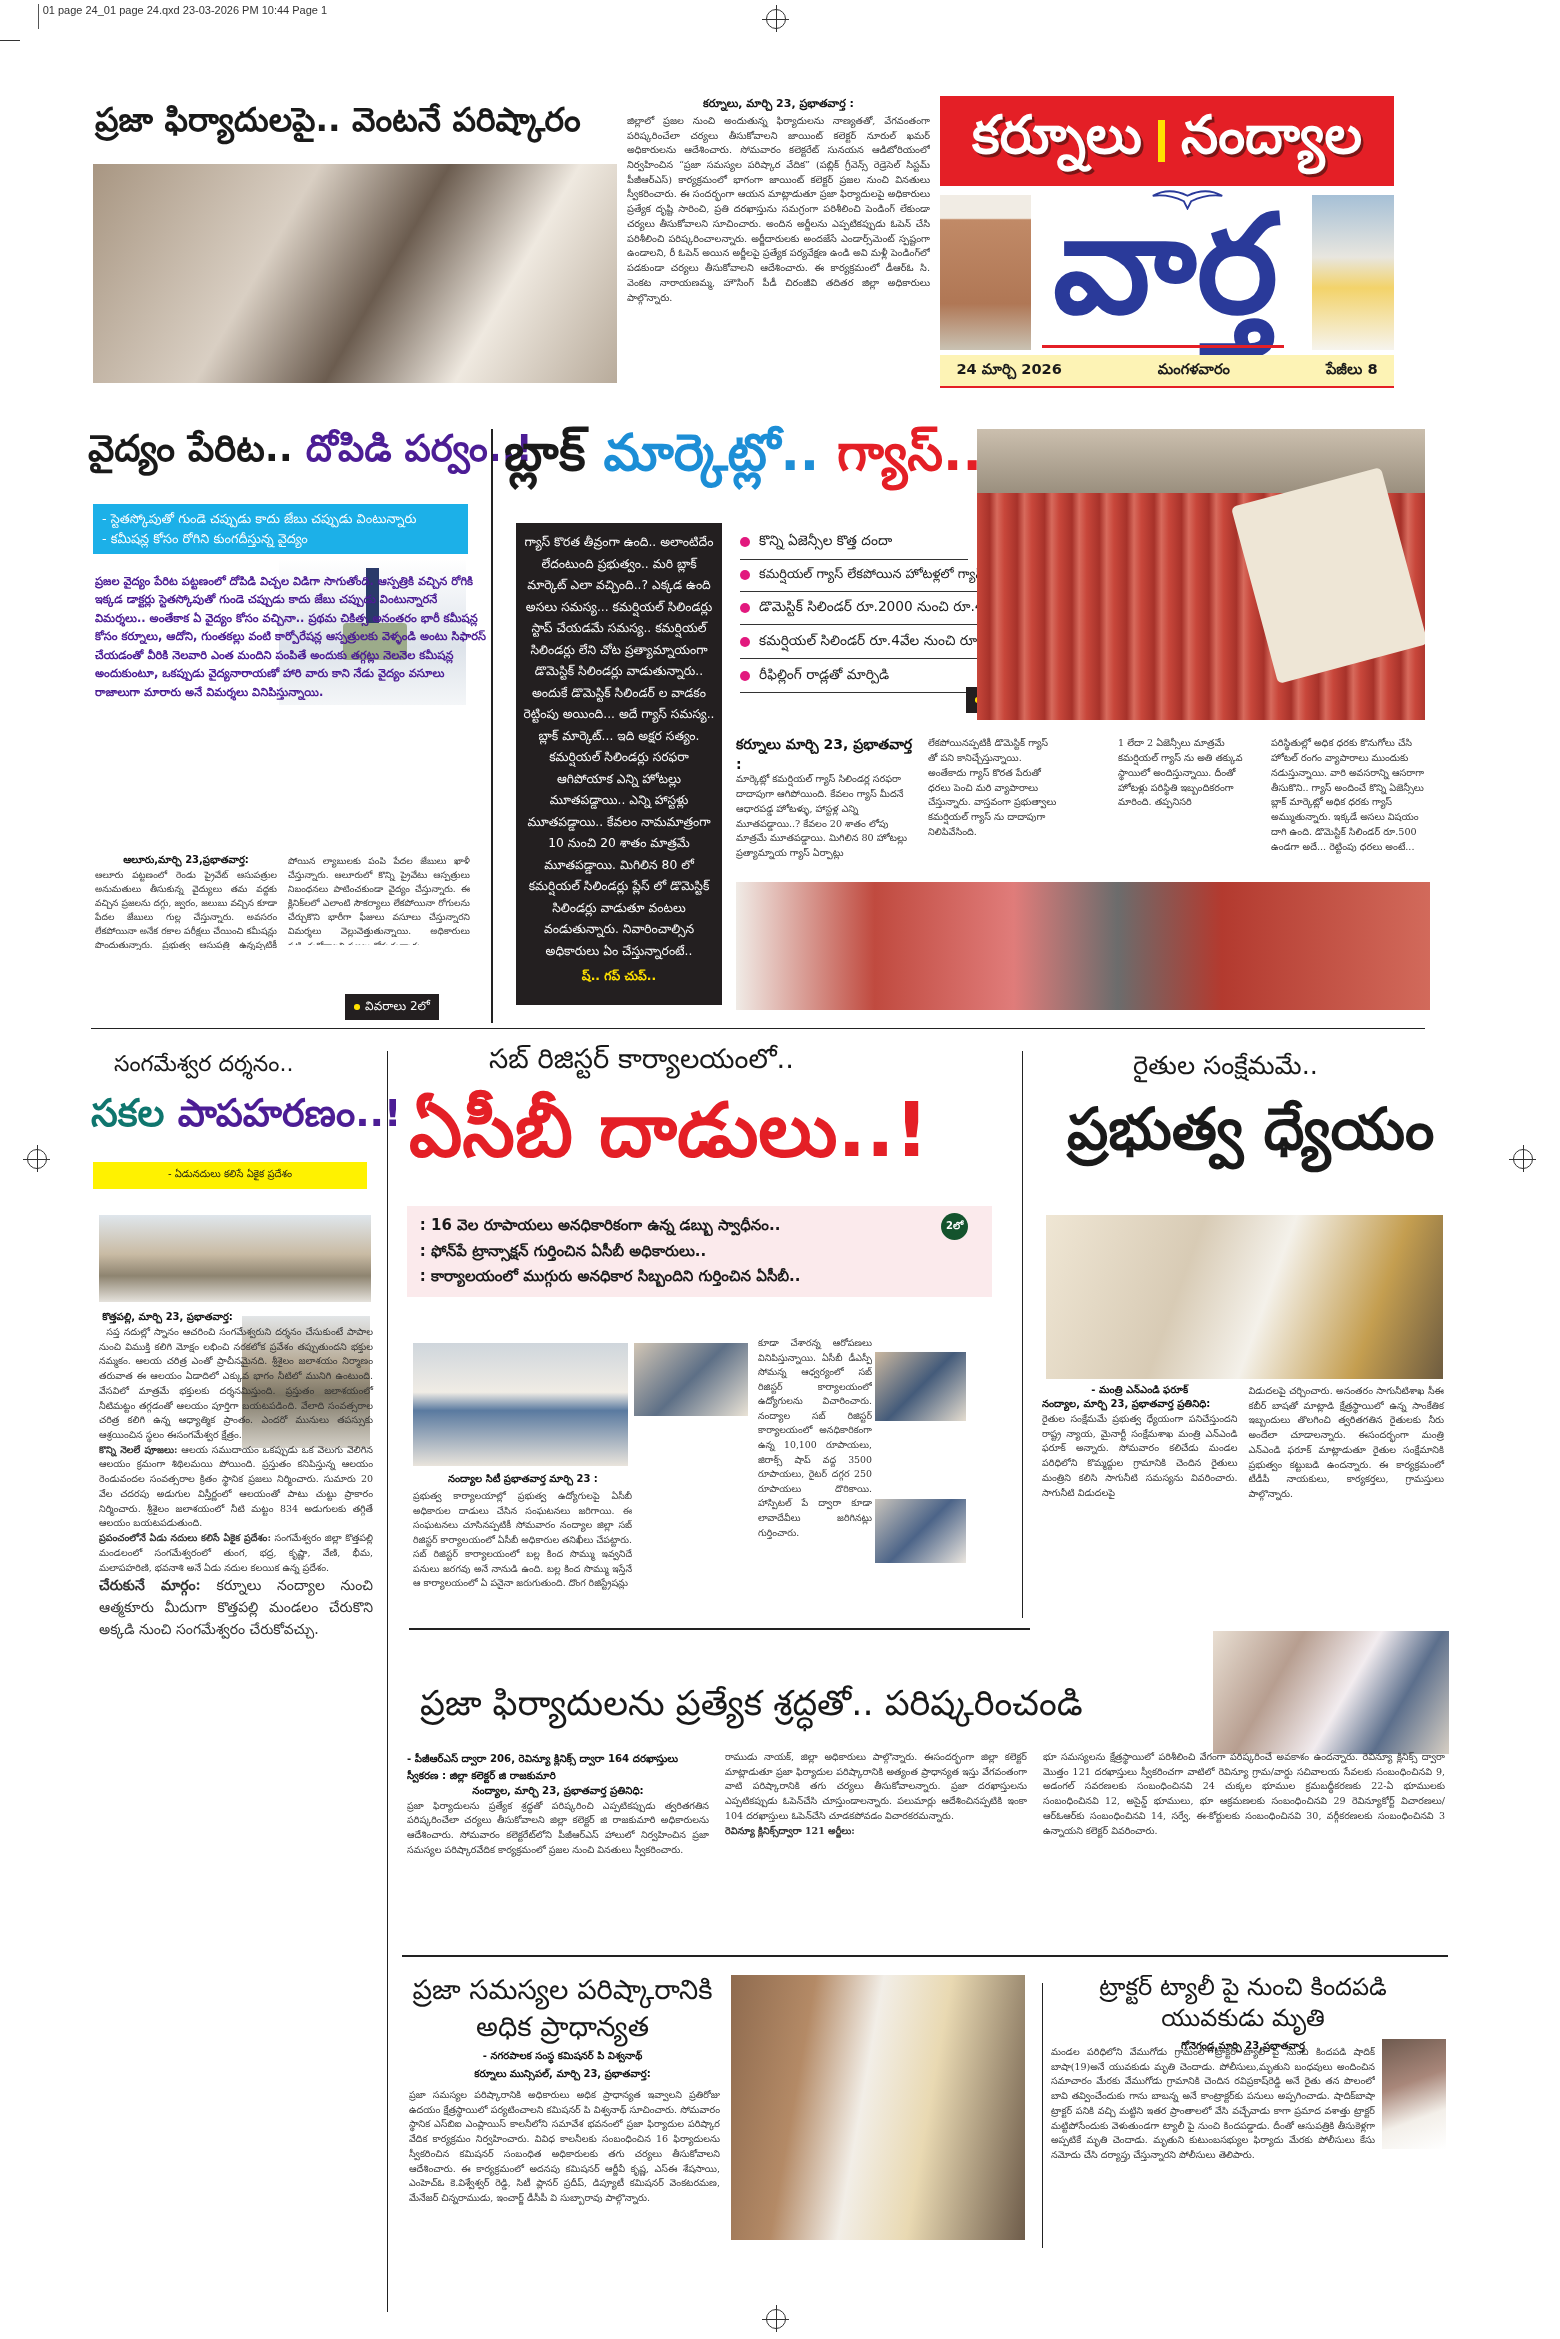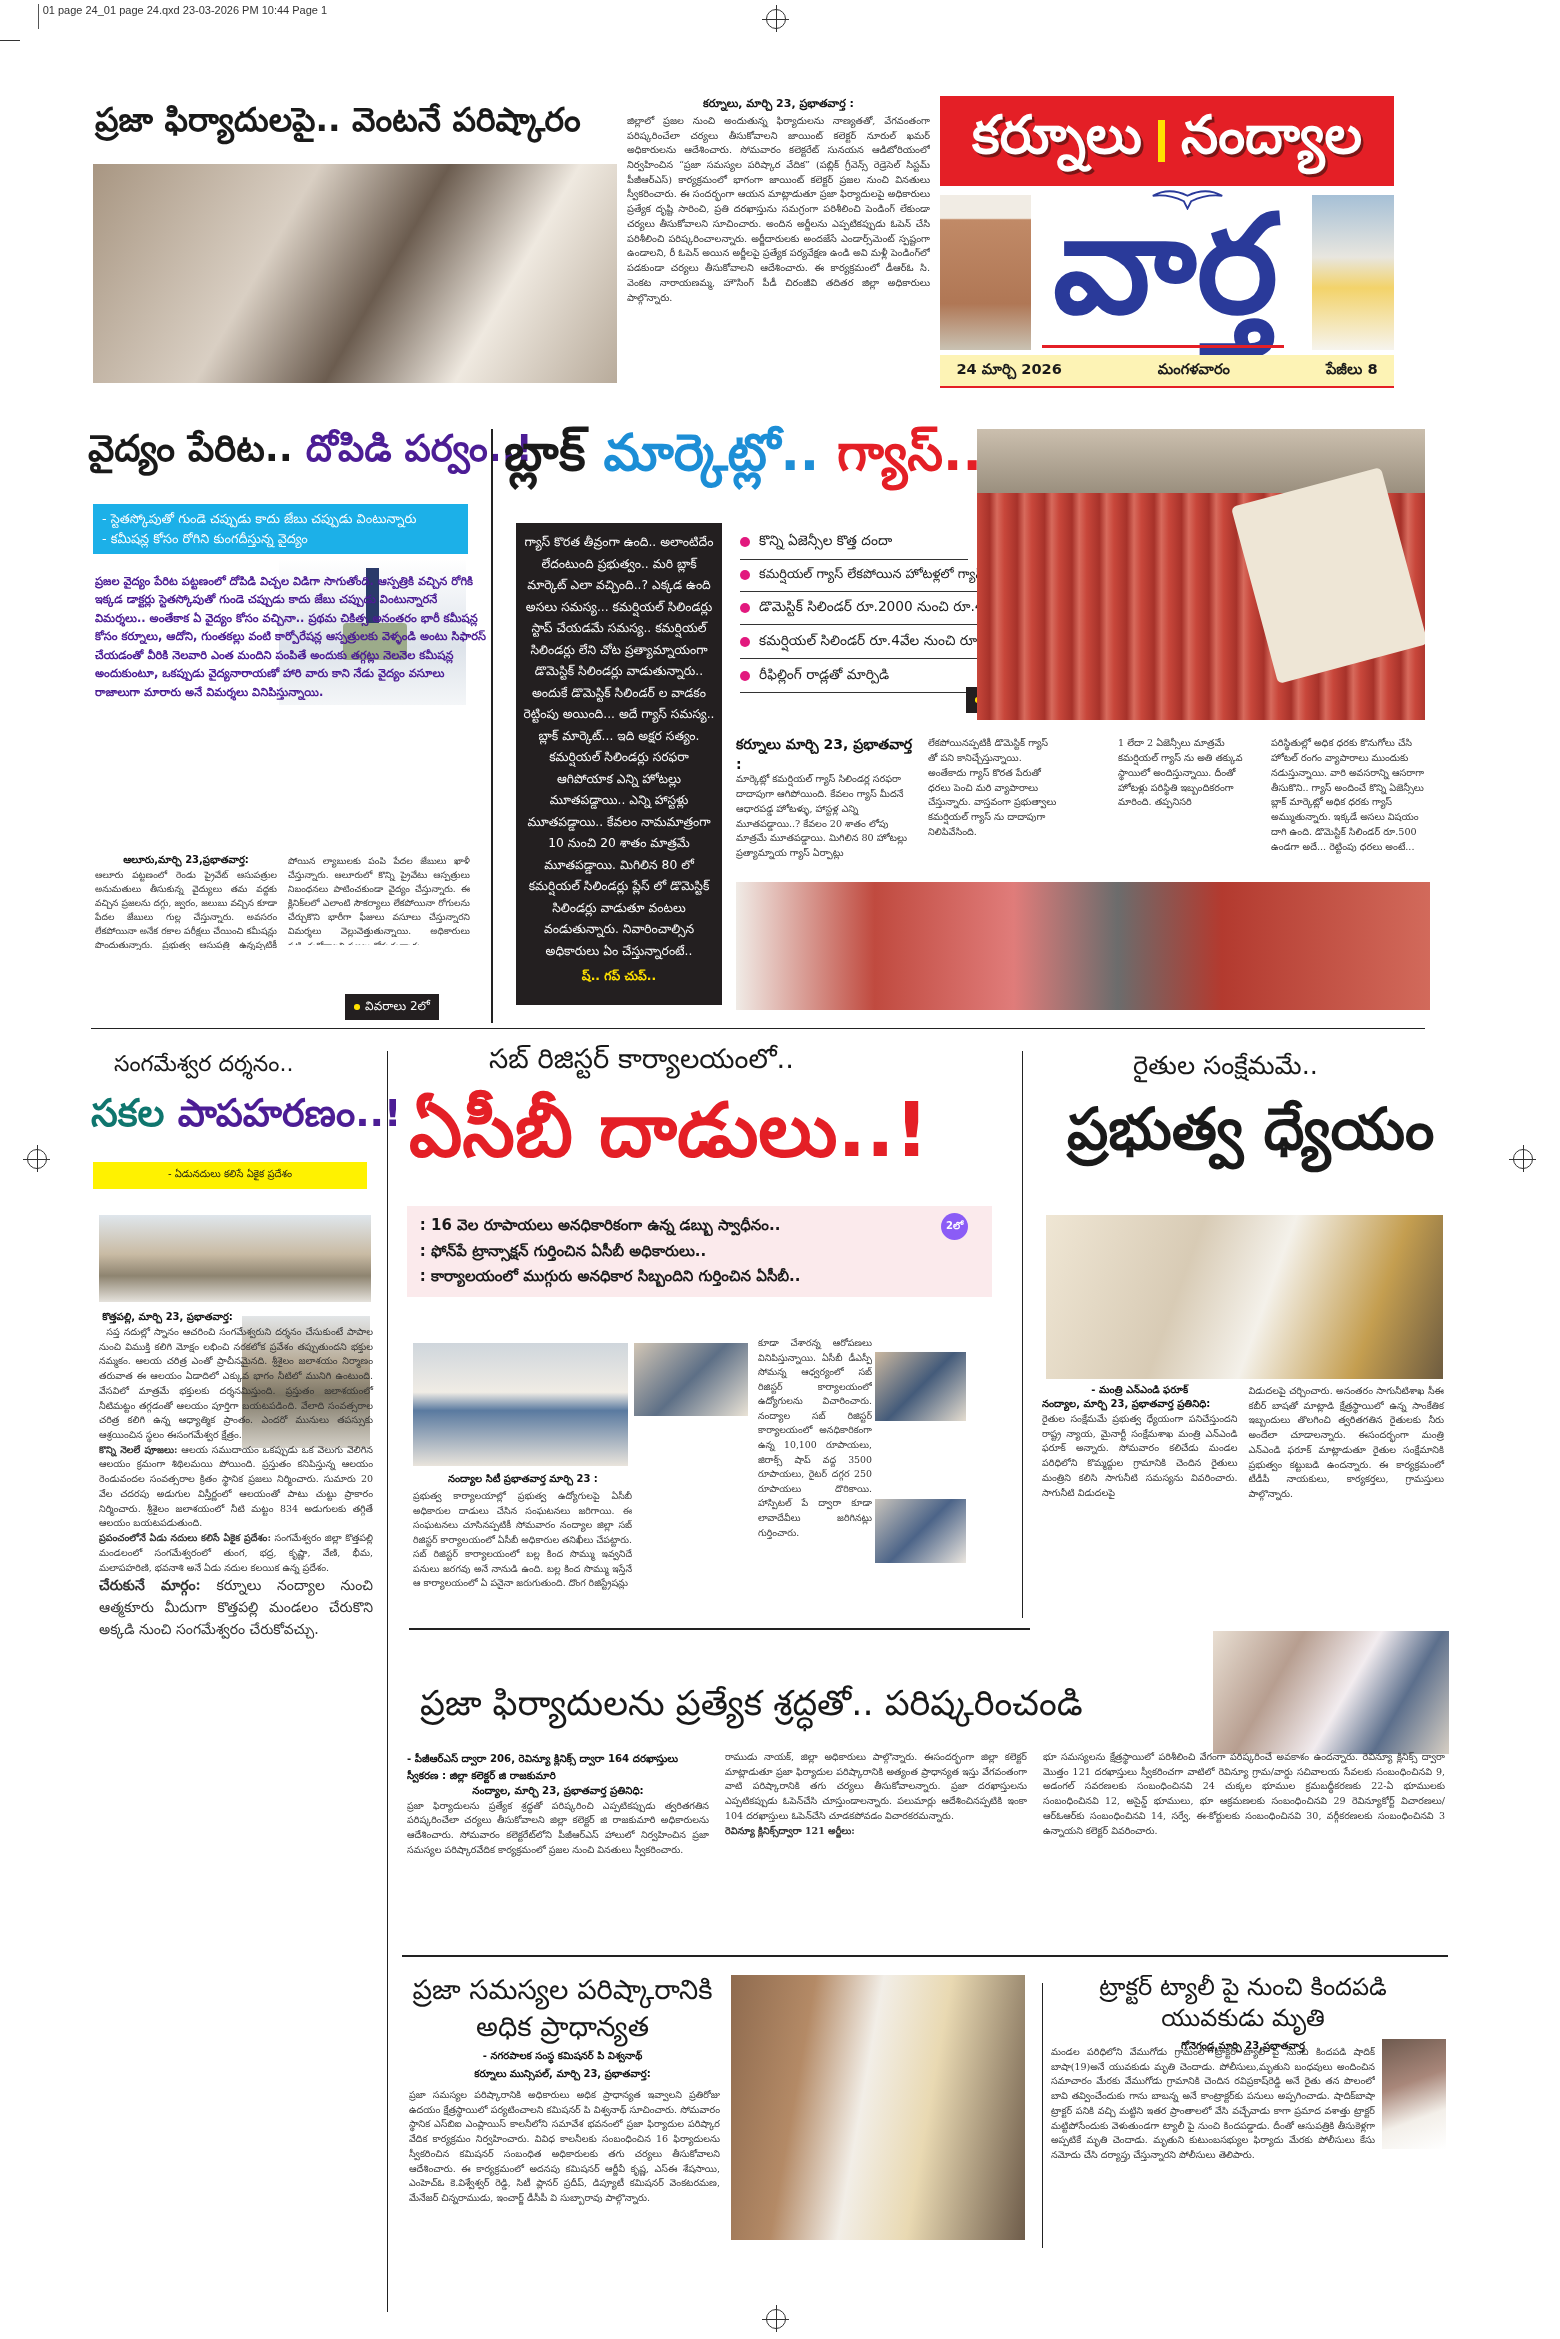--- a/index.html
+++ b/index.html
@@ -31,21 +31,21 @@
   .mast-dateband { left: 940px; top: 355px; width: 454px; height: 33px; background: #fdf3b5; border-bottom: 2.7px solid #e41f26; display: flex; align-items: center; justify-content: space-between; padding: 0 16.4px; font-size: 14.6px; font-weight: bold; }
 
   .blue-box { background: #1cb0e8; color: #fff; font-size: 12.8px; padding: 4.6px 9.1px; line-height: 1.6; }
   .pink { color: #4c1d95; }
   .dark-box { background: #231f20; color: #fff; font-size: 12.3px; line-height: 1.75; text-align: center; padding: 9.1px 5.5px; }
   .bullet-row { display: flex; align-items: center; gap: 9.1px; font-size: 13.7px; border-bottom: 1.8px solid #333; padding: 6.4px 0; }
   .bullet-dot { width: 10px; height: 10px; border-radius: 50%; background: #e2197e; flex: 0 0 auto; }
   .badge-black { background: #231f20; color: #fff; font-size: 12px; padding: 4.6px 9.1px; display: inline-flex; align-items: center; gap: 5.5px; }
   .badge-dot { width: 5.5px; height: 5.5px; border-radius: 50%; background: #ffe100; display: inline-block; }
   .pinkbox { background: #fbeaec; padding: 7.3px 12.8px; font-size: 15px; line-height: 1.7; font-weight: bold; }
-  .circle-badge { width: 27.4px; height: 27.4px; border-radius: 50%; background: #8b5cf6; color: #fff; font-size: 10px; display: flex; align-items: center; justify-content: center; font-weight: bold; }
+  .circle-badge { width: 27.4px; height: 27.4px; border-radius: 50%; background: #14532d; color: #fff; font-size: 10px; display: flex; align-items: center; justify-content: center; font-weight: bold; }
   .yellow-box { background: #fff200; font-size: 10px; text-align: center; padding: 6.4px 3.7px; }
 </style>
 </head>
 <body>
 
 <div class="abs slug">01 page 24_01 page 24.qxd  23-03-2026  PM 10:44  Page 1</div>
 <div class="abs crop-mark" style="left:0;top:40px;width:20px;height:0.9px;"></div>
 <div class="abs reg-mark" style="left:766px;top:9.1px;"></div>
 <div class="abs reg-mark" style="left:27.4px;top:1149px;"></div>
 <div class="abs reg-mark" style="left:1513px;top:1149px;"></div>

